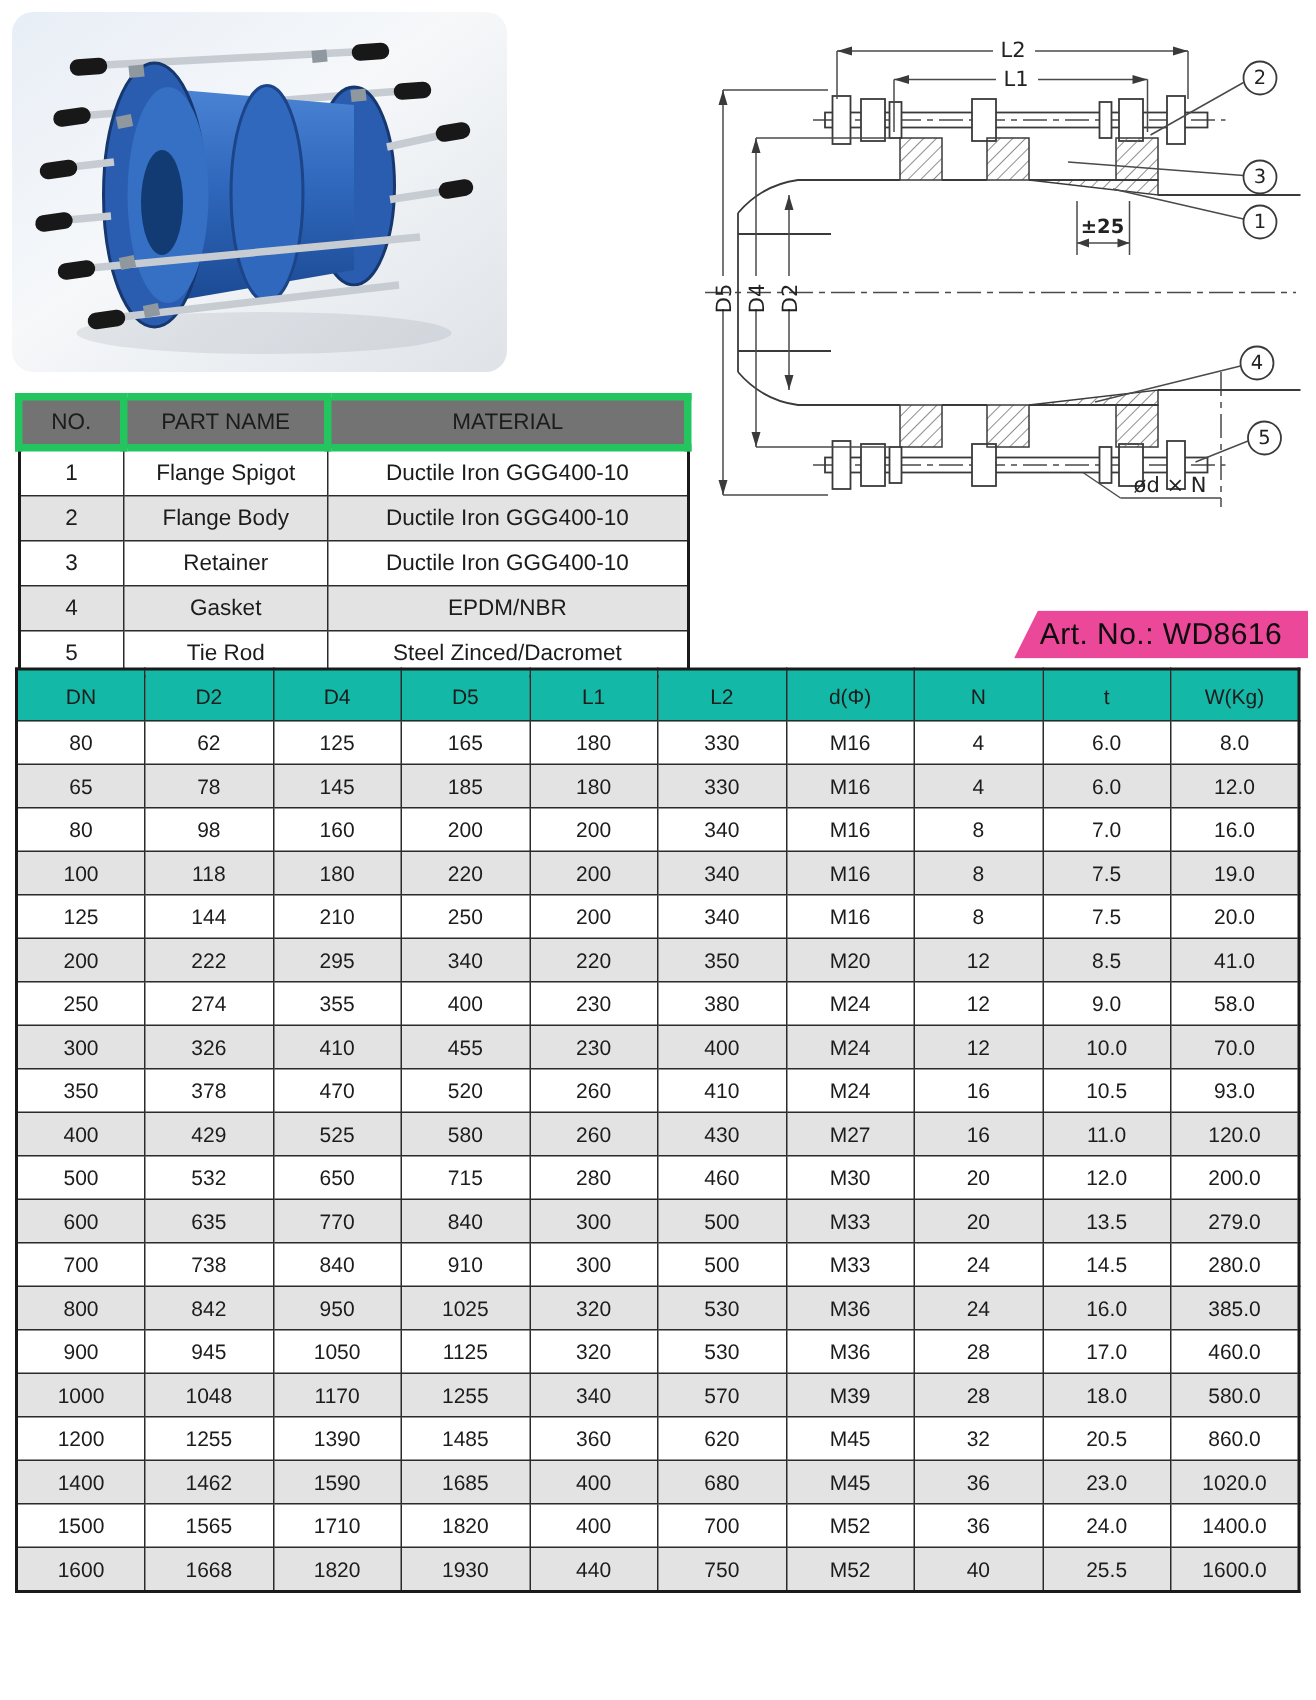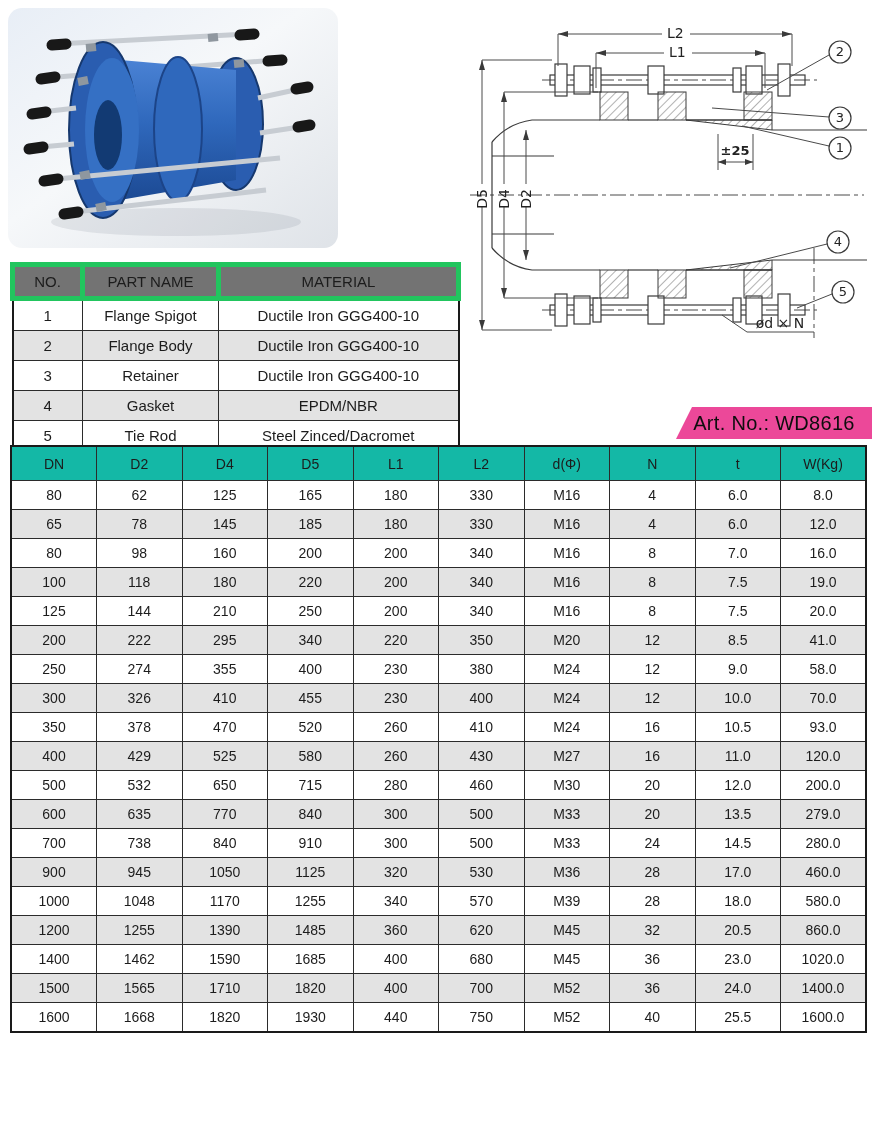--- a/index.html
+++ b/index.html
@@ -456,20 +456,32 @@
         <td>840</td>
         <td>910</td>
         <td>300</td>
         <td>500</td>
         <td>M33</td>
         <td>24</td>
         <td>14.5</td>
         <td>280.0</td>
       </tr>
       <tr>
+        <td>800</td>
+        <td>842</td>
+        <td>950</td>
+        <td>1025</td>
+        <td>320</td>
+        <td>530</td>
+        <td>M36</td>
+        <td>24</td>
+        <td>16.0</td>
+        <td>385.0</td>
+      </tr>
+      <tr>
         <td>900</td>
         <td>945</td>
         <td>1050</td>
         <td>1125</td>
         <td>320</td>
         <td>530</td>
         <td>M36</td>
         <td>28</td>
         <td>17.0</td>
         <td>460.0</td>

